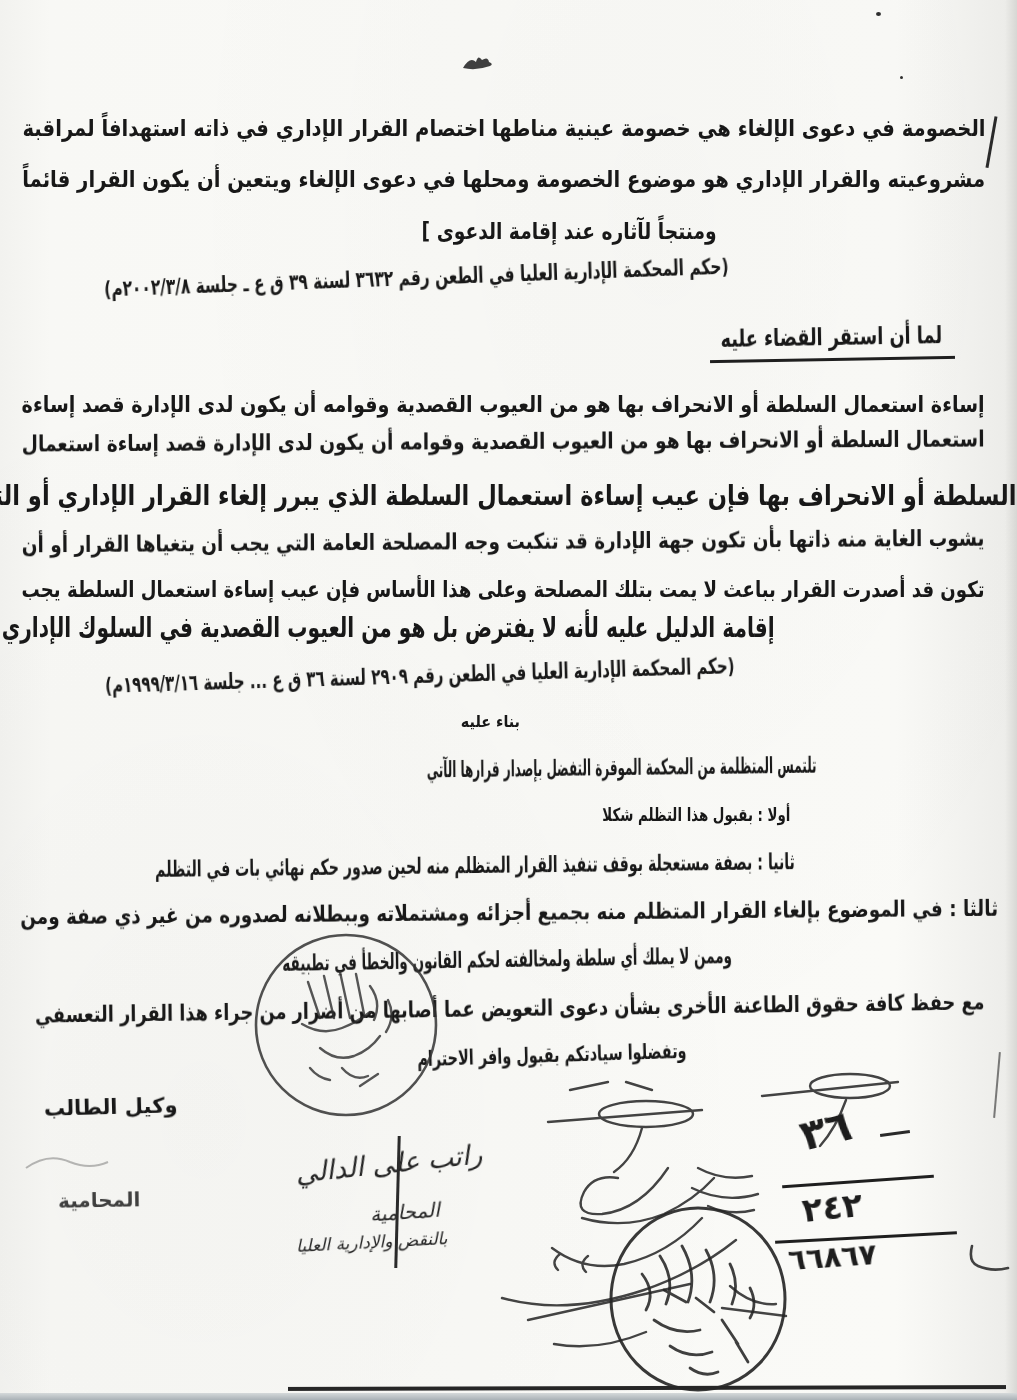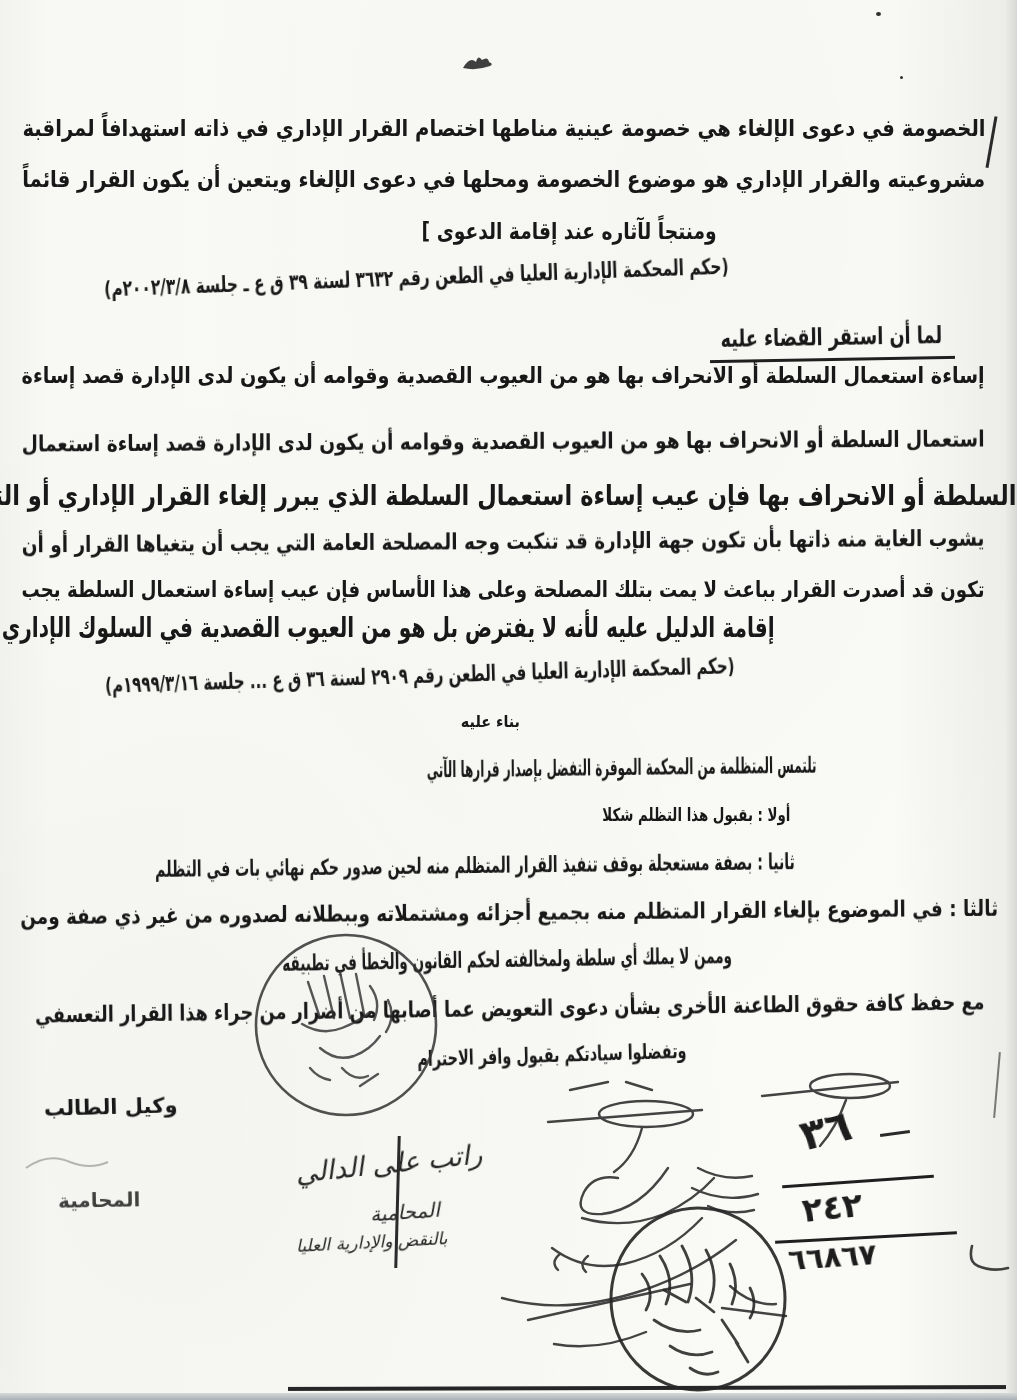--- a/index.html
+++ b/index.html
@@ -52,21 +52,21 @@
 <div class="mark" style="left:990px;top:116px;width:2.5px;height:52px;transform:rotate(10deg);"></div>
 
 <div class="line" style="left:22px;top:112px;width:963px;font-size:23px;"><span class="fit" style="transform-origin: right center; transform: scaleX(0.851847);">الخصومة في دعوى الإلغاء هي خصومة عينية مناطها اختصام القرار الإداري في ذاته استهدافاً لمراقبة</span></div>
 <div class="line" style="left:22px;top:163px;width:963px;font-size:23px;text-decoration:underline;"><span class="fit" style="transform-origin: right center; transform: scaleX(0.852814);">مشروعيته والقرار الإداري هو موضوع الخصومة ومحلها في دعوى الإلغاء ويتعين أن يكون القرار قائماً</span></div>
 <div class="line" style="right:300px;top:215px;width:295px;font-size:23px;"><span class="fit" style="transform-origin: right center; transform: scaleX(0.81131);">ومنتجاً لآثاره عند إقامة الدعوى ]</span></div>
 <div class="line" style="right:288px;top:262px;width:625px;font-size:22px;transform:rotate(-2.1deg);"><span class="fit" style="transform-origin: right center; transform: scaleX(0.700471);">(حكم المحكمة الإدارية العليا في الطعن رقم ٣٦٣٢ لسنة ٣٩ ق ع ـ جلسة ٢٠٠٢/٣/٨م)</span></div>
 
 <div class="line" style="right:75px;top:320px;width:222px;font-size:24px;transform:rotate(-1deg);"><span class="fit" style="transform-origin: right center; transform: scaleX(0.738464);">لما أن استقر القضاء عليه</span></div>
 <div class="underline" style="right:62px;top:358px;width:245px;transform:rotate(-1deg);"></div>
 
-<div class="line" style="left:22px;top:360px;width:963px;font-size:22px;"><span class="fit" style="transform-origin: right center; transform: scaleX(0.871037);">إساءة استعمال السلطة أو الانحراف بها هو من العيوب القصدية وقوامه أن يكون لدى الإدارة قصد إساءة</span></div>
+<div class="line" style="left:22px;top:389px;width:963px;font-size:22px;"><span class="fit" style="transform-origin: right center; transform: scaleX(0.871037);">إساءة استعمال السلطة أو الانحراف بها هو من العيوب القصدية وقوامه أن يكون لدى الإدارة قصد إساءة</span></div>
 <div class="line" style="left:22px;top:426px;width:963px;font-size:22px;transform:rotate(-0.3deg);"><span class="fit" style="transform-origin: right center; transform: scaleX(0.847167);">استعمال السلطة أو الانحراف بها هو من العيوب القصدية وقوامه أن يكون لدى الإدارة قصد إساءة استعمال</span></div>
 <div class="line" style="left:22px;top:476px;width:963px;font-size:28px;margin-left:32px;"><span class="fit" style="transform-origin: right center; transform: scaleX(0.806047);">السلطة أو الانحراف بها فإن عيب إساءة استعمال السلطة الذي يبرر إلغاء القرار الإداري أو التعويض عنه يجب أن</span></div>
 <div class="line" style="left:22px;top:526px;width:963px;font-size:22px;transform:rotate(-0.4deg);"><span class="fit" style="transform-origin: right center; transform: scaleX(0.839039);">يشوب الغاية منه ذاتها بأن تكون جهة الإدارة قد تنكبت وجه المصلحة العامة التي يجب أن يتغياها القرار أو أن</span></div>
 <div class="line" style="left:22px;top:574px;width:963px;font-size:22px;"><span class="fit" style="transform-origin: right center; transform: scaleX(0.824089);">تكون قد أصدرت القرار بباعث لا يمت بتلك المصلحة وعلى هذا الأساس فإن عيب إساءة استعمال السلطة يجب</span></div>
 <div class="line" style="right:242px;top:608px;width:620px;font-size:28px;"><span class="fit" style="transform-origin: right center; transform: scaleX(0.719558);">إقامة الدليل عليه لأنه لا يفترض بل هو من العيوب القصدية في السلوك الإداري ]</span></div>
 <div class="line" style="right:282px;top:660px;width:630px;font-size:22px;transform:rotate(-1.8deg);"><span class="fit" style="transform-origin: right center; transform: scaleX(0.682384);">(حكم المحكمة الإدارية العليا في الطعن رقم ٢٩٠٩ لسنة ٣٦ ق ع ... جلسة ١٩٩٩/٣/١٦م)</span></div>
 
 <div class="line" style="right:497px;top:710px;width:85px;font-size:16px;"><span class="fit" style="transform-origin: right center; transform: scaleX(0.895916);">بناء عليه</span></div>
 <div class="line" style="right:200px;top:752px;width:390px;font-size:22px;transform:rotate(-0.7deg);"><span class="fit" style="transform-origin: right center; transform: scaleX(0.544034);">تلتمس المتظلمة من المحكمة الموقرة التفضل بإصدار قرارها الآتي</span></div>
 

